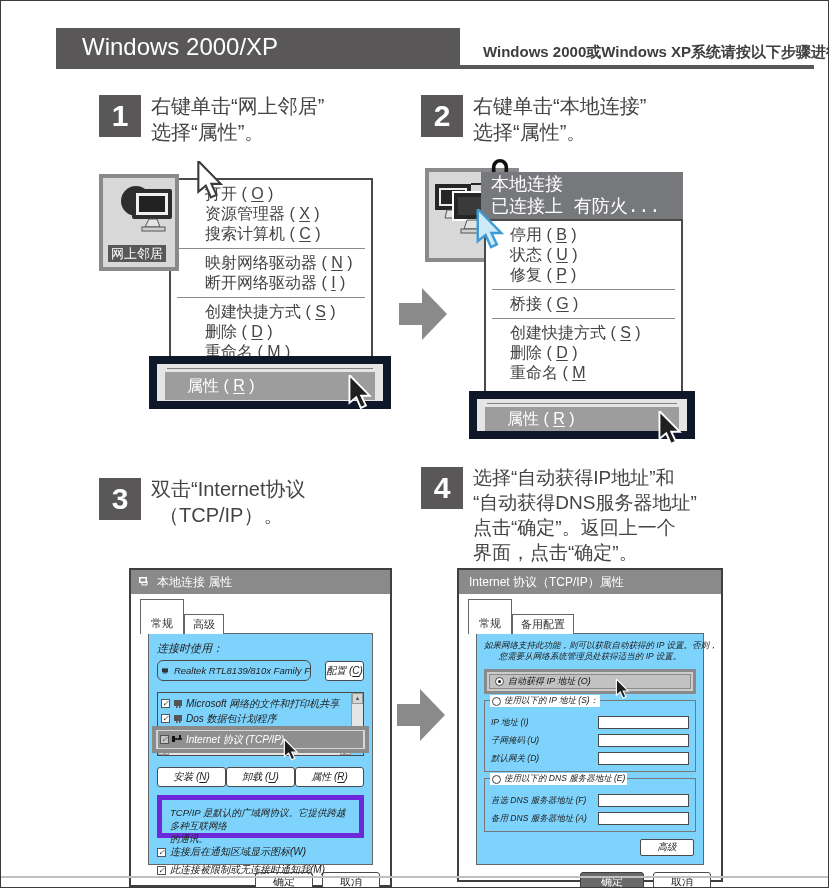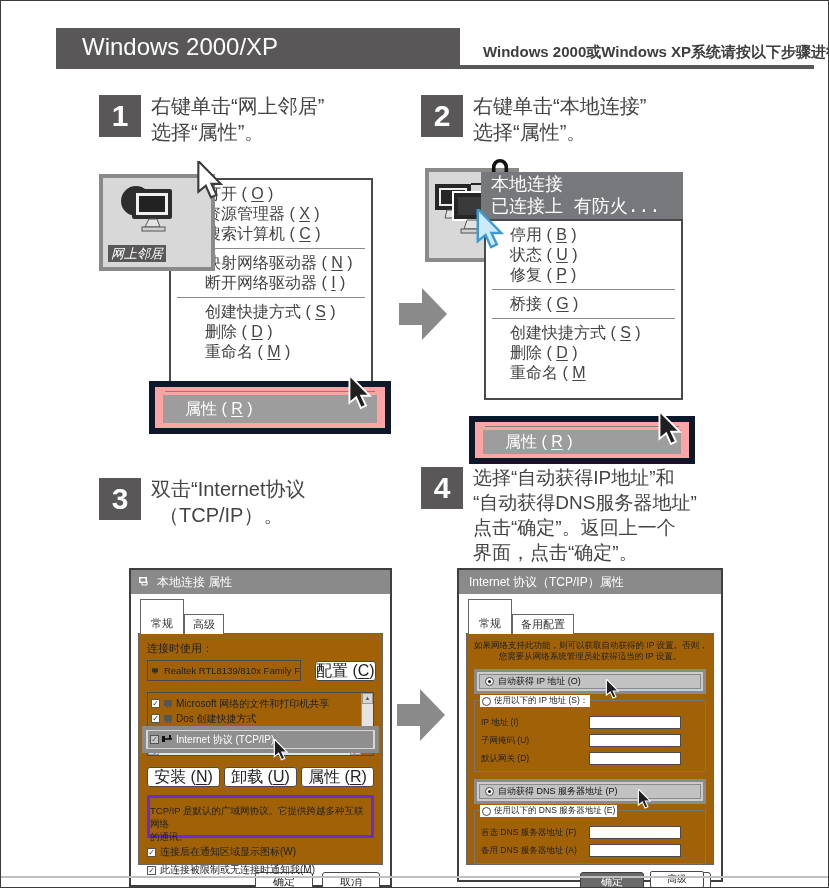--- a/index.html
+++ b/index.html
@@ -28,49 +28,49 @@
               font-size:13px;line-height:17px;padding:0 3px;white-space:nowrap;}
 
   
   .menu{background:#fff;border:2px solid #4a4a4a;padding-top:4px;}
   .mi{font-size:16px;line-height:20px;color:#454343;padding-left:34px;white-space:nowrap;}
   .menu2 .mi{padding-left:24px;}
   .msep{height:1px;background:#8a8a8a;margin:4px 6px;}
   .mhdr{background:#77787b;color:#fff;font-size:18px;line-height:22px;padding:2px 0 0 10px;white-space:nowrap;}
 
   
-  .hl{border:6px solid #0f172a;background:#fca5a5;margin-top:25px;}
+  .hl{border:8px solid #0f172a;background:#e5e5e5;}
   .hl-sep{height:1px;background:#808080;margin:4px 10px 0;}
   .hl-bar{margin:3px 8px 0;background:#9d9d9d;color:#fff;font-size:16px;line-height:28px;
           padding-left:22px;white-space:nowrap;}
   .hl2 .hl-bar{line-height:24px;}
 
   
   .garrow{fill:#8a8a8a;}
 
   
   .dlg{background:#fff;border:2px solid #3f3f3f;}
   .dtitle{height:24px;background:#8a8a8a;color:#fff;font-size:12px;line-height:24px;
           padding-left:26px;position:relative;white-space:nowrap;}
   .dtitle svg{position:absolute;left:7px;top:5px;}
   .tabs{margin:5px 0 0 9px;display:flex;align-items:flex-end;position:relative;z-index:2;}
   .tab{border:1px solid #666;border-bottom:none;background:#fff;font-size:11px;
        padding:2px 8px 2px;color:#333;white-space:nowrap;}
   .tab.sel{padding:16px 10px 3px;}
-  .tpage{margin:0 7px;border:1px solid #666;background:#a16207;position:relative;margin-top:-1px;
-         height:232px;}
+  .tpage{margin:0 17px;border:1px solid #666;background:#7dd3fc;position:relative;margin-top:-1px;
+         height:232px;font-style:italic;}
   .d3page{padding:7px 8px;}
   .d4page{padding:6px 7px;}
 
   
   .d3label{font-size:11px;color:#222;}
   .d3row{display:flex;margin-top:4px;align-items:center;}
-  .d3field{width:154px;height:21px;border:1px solid #4a4a4a;border-radius:0;font-size:9.5px;
+  .d3field{width:154px;height:21px;border:1px solid #4a4a4a;border-radius:6px;font-size:9.5px;
            display:flex;align-items:center;padding-left:4px;gap:4px;color:#222;white-space:nowrap;}
-  .d3btn{height:20px;border:1.5px solid #4a4a4a;border-radius:3px;font-size:16px;text-align:center;
+  .d3btn{height:20px;border:1.5px solid #4a4a4a;border-radius:3px;font-size:10px;text-align:center;
          line-height:17px;color:#222;background:#fff;white-space:nowrap;}
   .cfg{width:64px;margin-left:14px;}
   .d3list{margin-top:11px;border:1px solid #4a4a4a;height:64px;position:relative;
           padding:3px 14px 9px 3px;}
   .lrow{display:flex;align-items:center;gap:3px;font-size:10px;height:15px;color:#222;white-space:nowrap;}
   .cb{width:9px;height:9px;border:1px solid #555;background:#fff;font-size:8px;line-height:7px;
       text-align:center;color:#333;flex:none;}
   .cb.gray{background:#c6c6c6;color:#555;}
   .vscroll{position:absolute;right:0;top:0;bottom:8px;width:12px;background:#e4e4e4;border-left:1px solid #999;}
   .vsb{position:absolute;left:0;width:11px;height:11px;background:#d6d6d6;border:1px solid #999;
@@ -78,22 +78,22 @@
   .hscroll{position:absolute;bottom:0;left:0;right:12px;height:8px;background:#e4e4e4;
            border-top:1px solid #999;display:flex;justify-content:space-between;}
   .hsb{width:11px;height:7px;font-size:6px;line-height:6px;text-align:center;color:#555;
        background:#d6d6d6;border:1px solid #999;}
   .l-hl{position:absolute;left:-6px;top:33px;width:calc(100% + 12px);height:27px;
         border:4px solid #8a8a8a;background:#d6d6d6;padding:1px 2px;z-index:3;}
   .l-hl-bar{height:17px;background:#8f8f8f;color:#fff;display:flex;align-items:center;gap:3px;
             font-size:10px;padding-left:2px;white-space:nowrap;}
   .d3btnrow{display:flex;justify-content:space-between;margin-top:11px;}
   .d3btnrow .d3btn{width:73px;}
-  .d3desc{margin-top:8px;border:3px solid #6d28d9;height:43px;font-size:9.5px;line-height:13px;
-          padding:6px 0;color:#222;}
+  .d3desc{margin-top:8px;border:5px solid #6d28d9;height:43px;font-size:9.5px;line-height:13px;
+          padding:6px 8px;color:#222;}
   .d3check{display:flex;align-items:center;gap:4px;font-size:10px;color:#222;margin-top:4px;white-space:nowrap;}
   .dlg-foot{display:flex;justify-content:flex-end;gap:9px;padding:7px 10px 0;}
   .fbtn{width:58px;height:20px;border:1.5px solid #4a4a4a;border-radius:3px;font-size:11px;
         line-height:16px;text-align:center;color:#222;background:#fff;}
   .fbtn.dark{background:#6a6a6a;color:#fff;border-color:#3d3d3d;width:64px;}
 
   
   .d4intro{font-size:8.5px;line-height:11px;color:#222;white-space:nowrap;text-align:center;}
   .hl4{border:3px solid #8a8a8a;background:#cccccc;margin-top:7px;padding:2px;position:relative;}
   .hl4bar{height:15px;background:#c2c2c2;border:1px solid #8a8a8a;display:flex;align-items:center;
@@ -139,21 +139,21 @@
     <div class="mi"><span>搜索计算机 ( </span><u>C</u><span> )</span></div>
     <div class="msep"></div>
     <div class="mi"><span>映射网络驱动器 ( </span><u>N</u><span> )</span></div>
     <div class="mi"><span>断开网络驱动器 ( </span><u>I</u><span> )</span></div>
     <div class="msep"></div>
     <div class="mi"><span>创建快捷方式 ( </span><u>S</u><span> )</span></div>
     <div class="mi"><span>删除 ( </span><u>D</u><span> )</span></div>
     <div class="mi"><span>重命名 ( </span><u>M</u><span> )</span></div>
   </div>
 
-  <div class="abs iconbox" style="left:98px;top:173px;width:116px;height:97px;font-style:italic;">
+  <div class="abs iconbox" style="left:98px;top:173px;width:80px;height:97px;">
     <svg class="abs" style="left:14px;top:6px;" width="62" height="52" viewBox="0 0 62 52">
       <circle cx="19" cy="17" r="15" fill="#2d2d2d"></circle>
       <rect x="15" y="5" width="40" height="30" rx="2" fill="#2d2d2d"></rect>
       <rect x="19" y="9" width="32" height="22" fill="#f0f0f0"></rect>
       <rect x="22" y="12" width="26" height="16" fill="#222"></rect>
       <path d="M32 35 h8 l3 8 h-15 z" fill="#e3e3e3" stroke="#555" stroke-width="1"></path>
       <rect x="25" y="43" width="23" height="4" fill="#cfcfcf" stroke="#555" stroke-width="1"></rect>
     </svg>
     <div class="icon-label">网上邻居</div>
   </div>
@@ -271,21 +271,21 @@
             </svg>
           <span>Microsoft 网络的文件和打印机共享</span>
         </div>
         <div class="lrow">
           <span class="cb">✓</span>
           <svg width="10" height="10" viewBox="0 0 10 10">
               <rect x="1" y="1" width="8" height="6" fill="#555"></rect>
               <rect x="3" y="7" width="1.5" height="2" fill="#555"></rect>
               <rect x="6" y="7" width="1.5" height="2" fill="#555"></rect>
             </svg>
-          <span>Dos 创建快捷方式</span>
+          <span>Dos 数据包计划程序</span>
         </div>
         <div class="l-hl">
           <div class="l-hl-bar">
             <span class="cb gray">✓</span>
             <svg width="11" height="9" viewBox="0 0 11 9">
                 <path d="M1 4 h9" stroke="#111" stroke-width="1.6"></path>
                 <rect x="0" y="1" width="3" height="6" fill="#111"></rect>
                 <rect x="7" y="0" width="2" height="4" fill="#111"></rect>
               </svg>
             <span>Internet 协议 (TCP/IP)</span>
@@ -367,29 +367,20 @@
         <div class="f4row">
           <span class="f4label">子网掩码 (U)</span>
           <span class="f4input"></span>
         </div>
         <div class="f4row">
           <span class="f4label">默认网关 (D)</span>
           <span class="f4input"></span>
         </div>
       </div>
 
-      <div class="hl4">
-        <div class="hl4bar">
-          <span class="rad sel"></span>
-          <span>自动获得 DNS 服务器地址 (P)</span>
-        </div>
-        <svg class="cur" style="left:160px;top:7px;" width="15" height="22" viewBox="0 0 12 18">
-          <path d="M1 0 L1 13.2 L4.2 10.6 L6.4 15.6 L8.8 14.5 L6.6 9.8 L10.6 9.8 Z" fill="#1f1f1f" stroke="#fff" stroke-width="0.9"></path>
-        </svg>
-      </div>
 
       <div class="grp">
         <div class="grp-legend">
           <span class="rad"></span>
           <span>使用以下的 DNS 服务器地址 (E)</span>
         </div>
         <div class="f4row">
           <span class="f4label">首选 DNS 服务器地址 (F)</span>
           <span class="f4input"></span>
         </div>

